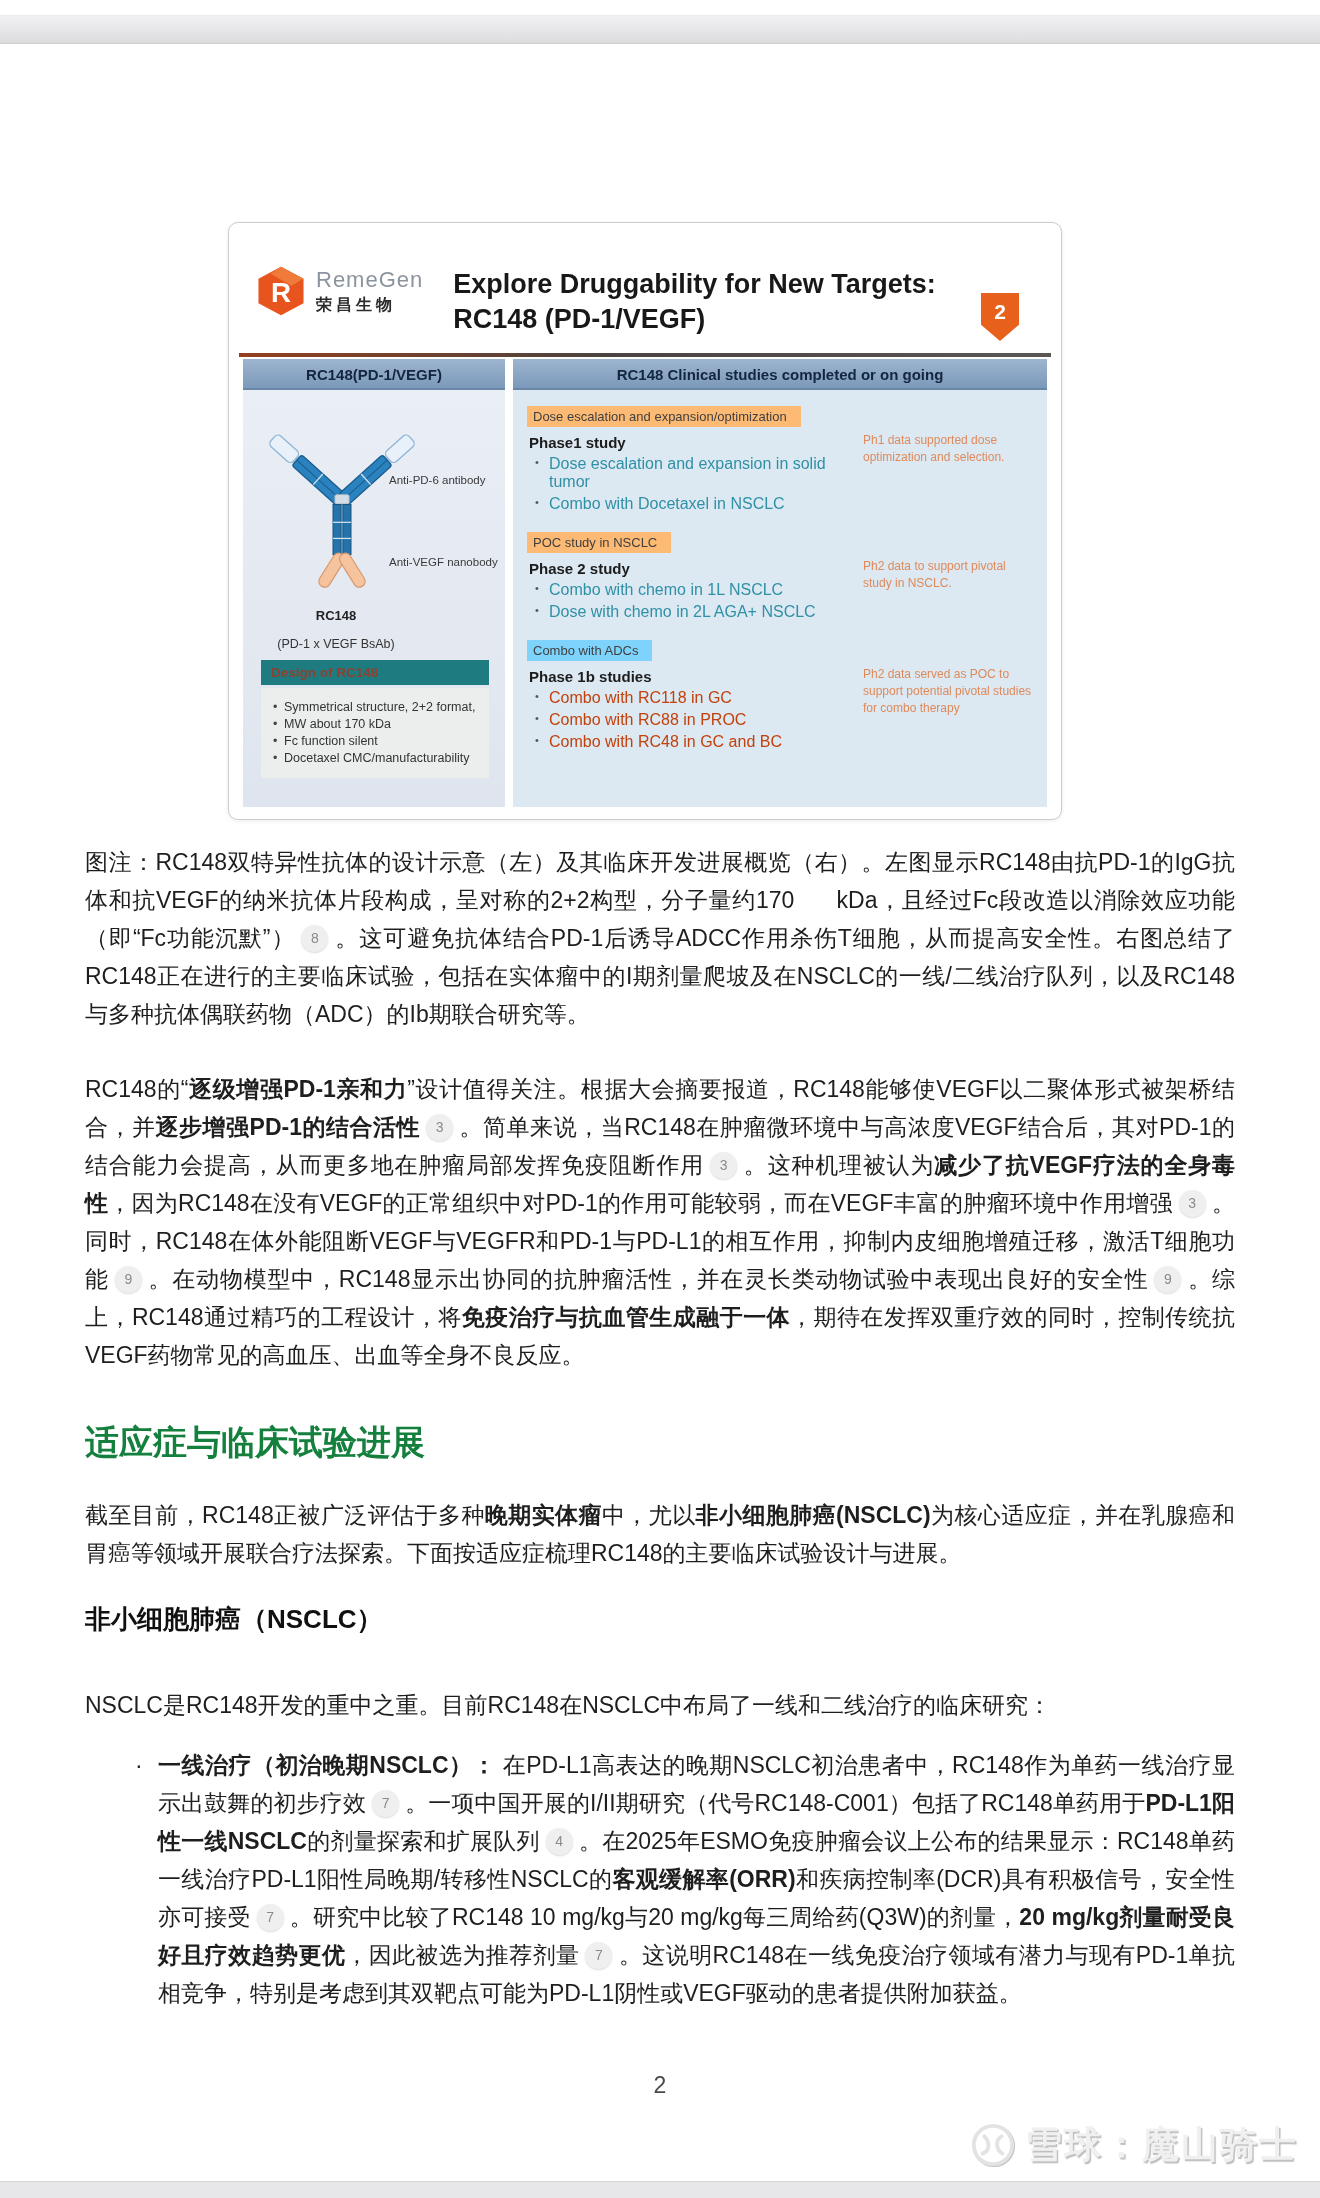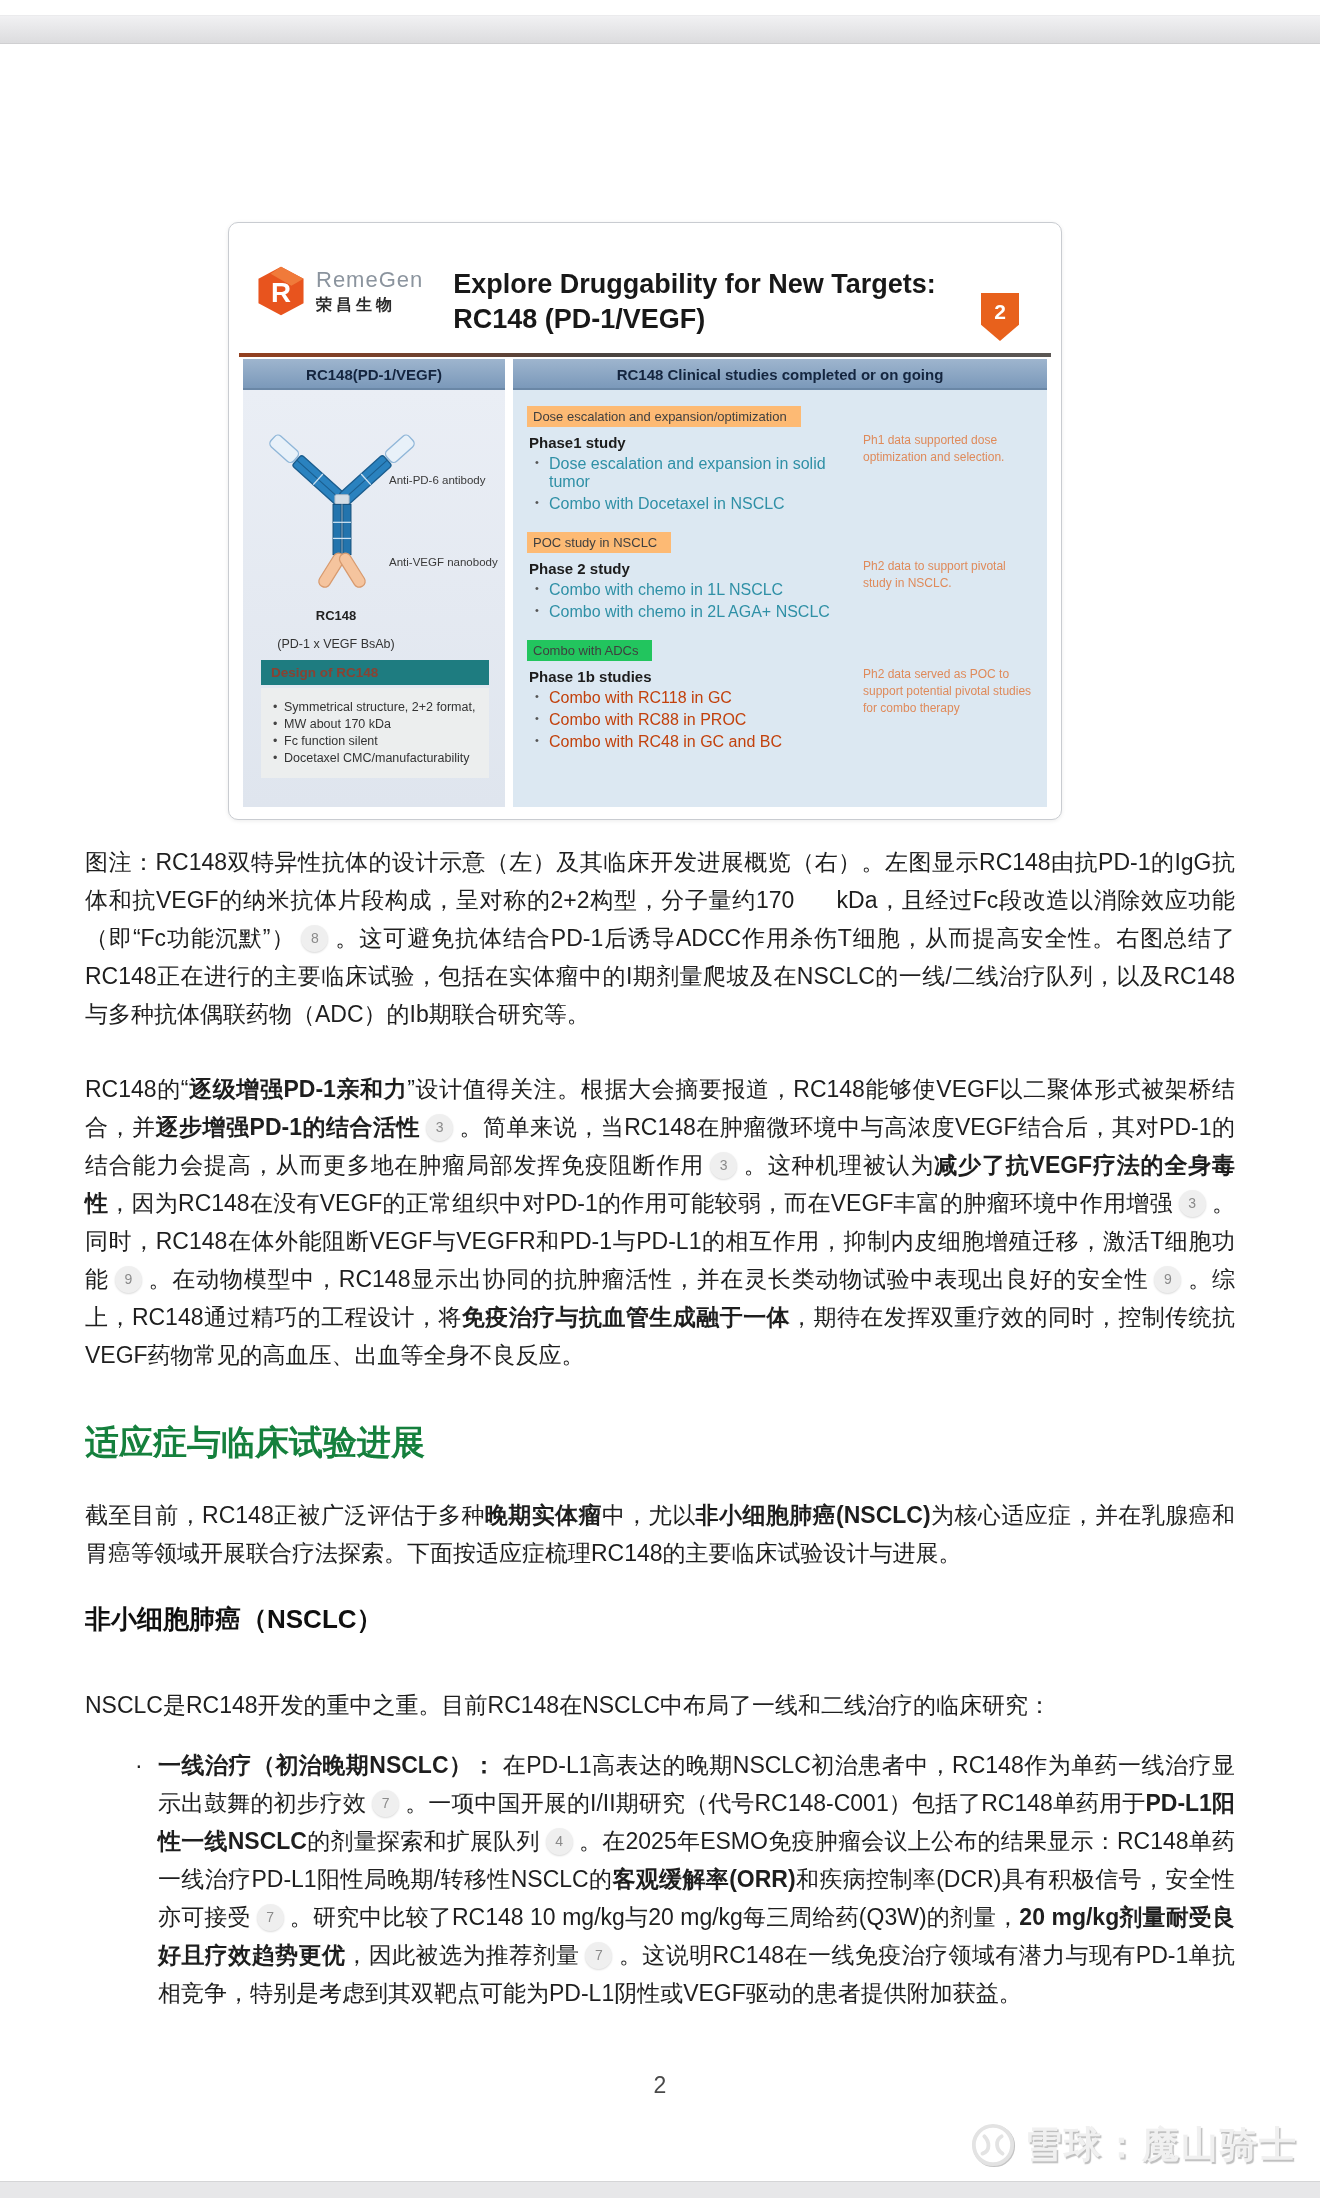--- a/index.html
+++ b/index.html
@@ -62,21 +62,21 @@
   .design-body { background:#eceeee; padding:9px 8px 10px 10px; margin-top:3px; }
   .design-body ul { list-style:none; }
   .design-body li { font-size:12.5px; color:#333; margin:3px 0; padding-left:13px; position:relative; }
   .design-body li::before { content:"•"; position:absolute; left:2px; color:#444; }
 
   
   .rsec { display:flex; margin-bottom:15px; }
   .rsec-main { width:330px; flex:none; }
   .rnote { flex:1; font-size:12px; color:#df8a5a; line-height:1.4; padding:26px 2px 0 6px; }
   .rtag { display:inline-block; font-size:13px; color:#3f3f3f; background:#fdba74; padding:3px 14px 3px 6px; margin-bottom:5px; }
-  .rtag.peach { background:#22c55e; }
+  .rtag.peach { background:#7dd3fc; }
   .rphase { font-weight:bold; font-size:15px; color:#1c1c1c; margin:2px 0 3px 2px; }
   .rlist { list-style:none; padding-left:6px; }
   .rlist li { font-size:16px; color:#2f90a6; margin:4px 0; padding-left:16px; position:relative; }
   .rlist li::before { content:"•"; position:absolute; left:2px; top:1px; color:#555; font-size:11px; }
   .rlist.greenish li { color:#c2410c; }
 
   
   .article { position:absolute; left:85px; top:843px; width:1150px; }
   .para { font-size:23px; line-height:38px; color:#1e1e1e; text-align:justify; }
   .p-caption { margin-bottom:37px; }
@@ -206,21 +206,21 @@
             </div>
             <div class="rnote">Ph1 data supported dose optimization and selection.</div>
           </div>
 
           <div class="rsec">
             <div class="rsec-main">
               <span class="rtag">POC study in NSCLC</span>
               <div class="rphase">Phase 2 study</div>
               <ul class="rlist">
                 <li>Combo with chemo  in 1L NSCLC</li>
-                <li>Combo with chemo in 2L AGA+ NSCLC</li>
+                <li>Dose with chemo in 2L AGA+ NSCLC</li>
               </ul>
             </div>
             <div class="rnote">Ph2 data to support pivotal study in NSCLC.</div>
           </div>
 
           <div class="rsec">
             <div class="rsec-main">
               <span class="rtag peach">Combo with ADCs</span>
               <div class="rphase">Phase 1b studies</div>
               <ul class="rlist greenish">

